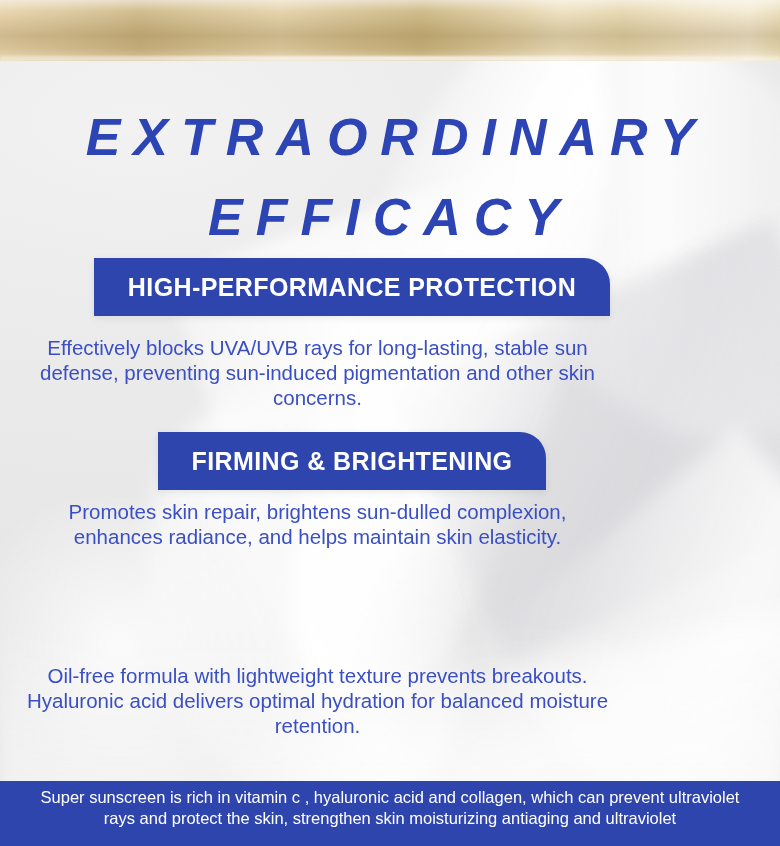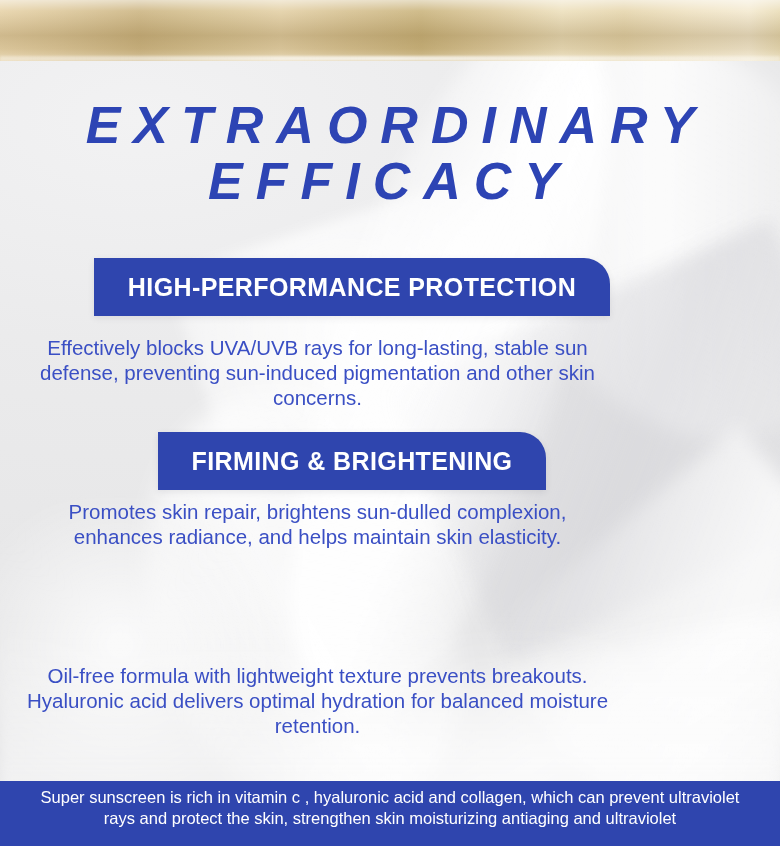--- a/index.html
+++ b/index.html
@@ -126,21 +126,21 @@
   }
 
   .headline{
     position:absolute; top:97px; left:0; width:780px;
     text-align:center;
     color:#2d44b4;
     font-family:"Liberation Sans", sans-serif;
     font-weight:bold;
     font-style:italic;
     font-size:52px;
-    line-height:56px;
+    line-height:80px;
     letter-spacing:13px;
     text-indent:13px;
     white-space:pre-line;
   }
 
   .badge-row{ position:absolute; left:0; width:704px; text-align:center; }
   .badge{
     display:inline-block;
     background:#2f45ae;
     color:#ffffff;

